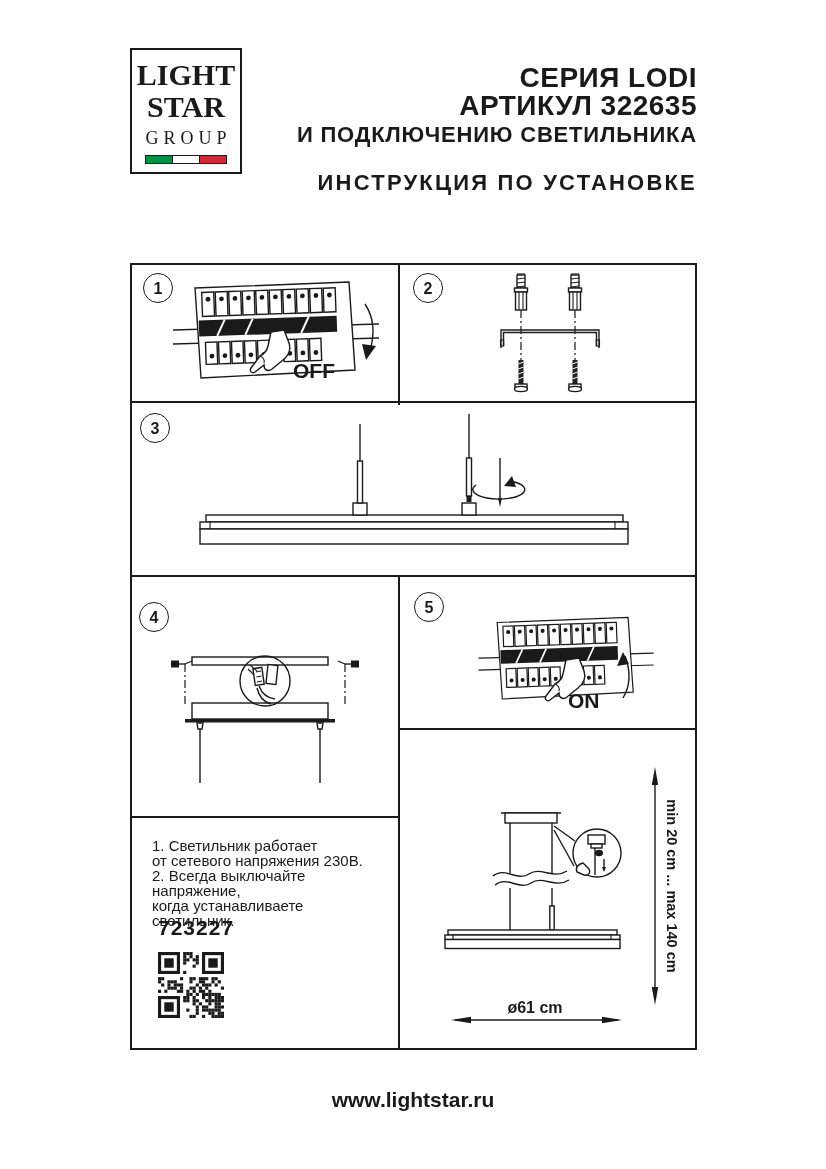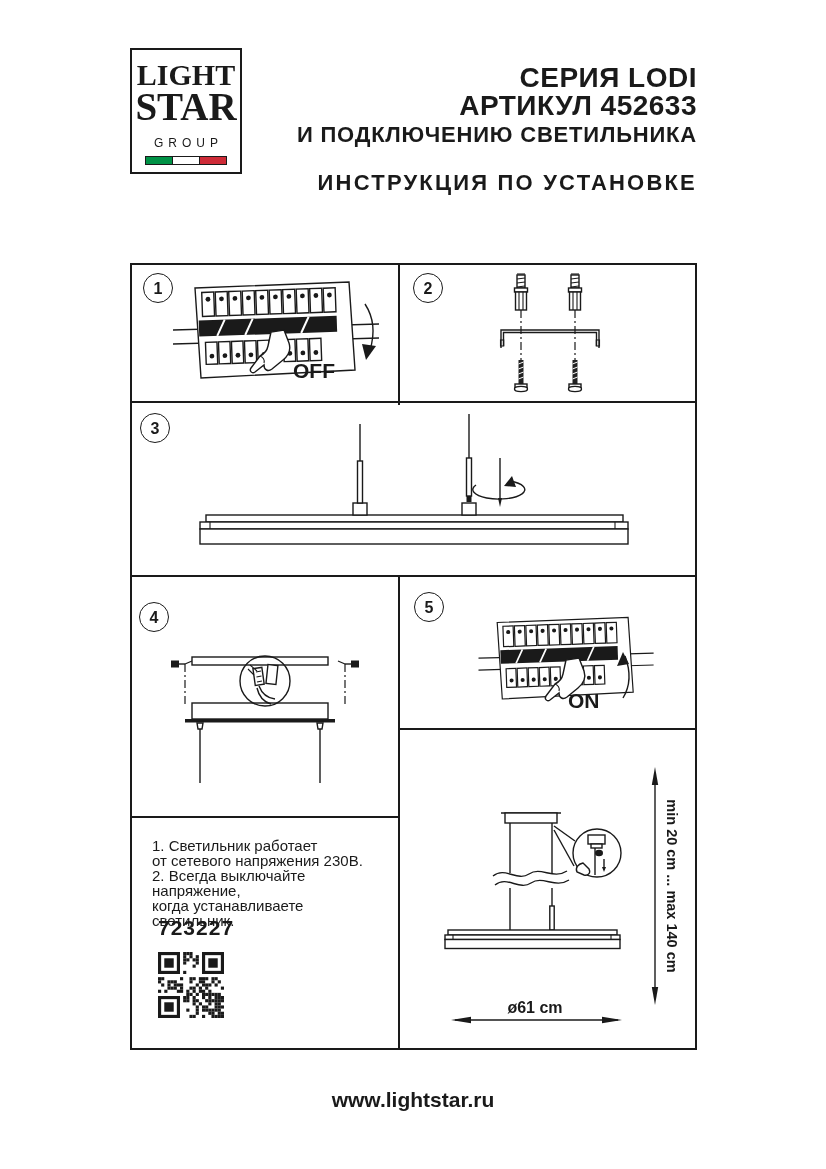--- a/index.html
+++ b/index.html
@@ -3,22 +3,22 @@
 <meta charset="utf-8">
 <style>
   html,body{margin:0;padding:0;background:#e8e8e8;}
   #page{position:relative;width:826px;height:1169px;background:#ffffff;margin:0 auto;
         font-family:"Liberation Sans",sans-serif;color:#1a1a1a;overflow:hidden;}
   .abs{position:absolute;}
   
   #logo-box{left:130px;top:48px;width:112px;height:126px;border:2px solid #1a1a1a;
             box-sizing:border-box;text-align:center;}
   #logo-light{font-family:"Liberation Serif",serif;font-weight:bold;font-size:30px;line-height:30px;margin-top:10px;letter-spacing:0px;}
-  #logo-star{font-family:"Liberation Serif",serif;font-weight:bold;font-size:39px;line-height:34px;letter-spacing:0px;text-align:center;}
-  #logo-group{font-size:12px;letter-spacing:5px;margin-top:12px;text-indent:5px;}
+  #logo-star{font-family:"Liberation Serif",serif;font-weight:bold;font-size:30px;line-height:34px;letter-spacing:0px;text-align:center;}
+  #logo-group{font-size:18px;letter-spacing:5px;margin-top:4px;text-indent:5px;font-family:Liberation Serif, serif;}
   #logo-flag{width:82px;height:9px;margin:6px auto 0;border:1px solid #1a1a1a;display:flex;box-sizing:border-box;}
   #logo-flag div{flex:1;height:100%;}
   
   #heading{right:129px;top:64px;text-align:right;}
   .h-small{font-size:28px;font-weight:bold;line-height:28px;letter-spacing:.5px;}
   .h-big{font-size:22px;font-weight:bold;line-height:30px;}
   #title1{letter-spacing:2.2px;margin-top:18px;}
   #title2{letter-spacing:.8px;}
   
   .gline{background:#1a1a1a;}
@@ -54,21 +54,21 @@
     <div id="logo-group">GROUP</div>
     <div id="logo-flag">
       <div style="background:#009246"></div>
       <div style="background:#ffffff;border-left:1px solid #1a1a1a;border-right:1px solid #1a1a1a"></div>
       <div style="background:#ce2b37"></div>
     </div>
   </div>
 
   <div class="abs" id="heading">
     <div class="h-small">СЕРИЯ LODI</div>
-    <div class="h-small">АРТИКУЛ 452633</div>
+    <div class="h-small">АРТИКУЛ 322635</div>
     <div class="h-big" id="title2">И ПОДКЛЮЧЕНИЮ СВЕТИЛЬНИКА</div>
     <div class="h-big" id="title1">ИНСТРУКЦИЯ ПО УСТАНОВКЕ</div>
   </div>
 
   <div class="abs" id="grid-outer"></div>
   <div class="abs gline" style="left:398px;top:263px;width:2px;height:142px"></div>
   <div class="abs gline" style="left:398px;top:577px;width:2px;height:473px"></div>
   <div class="abs gline" style="left:130px;top:401px;width:567px;height:2px"></div>
   <div class="abs gline" style="left:130px;top:575px;width:567px;height:2px"></div>
   <div class="abs gline" style="left:398px;top:728px;width:299px;height:2px"></div>

